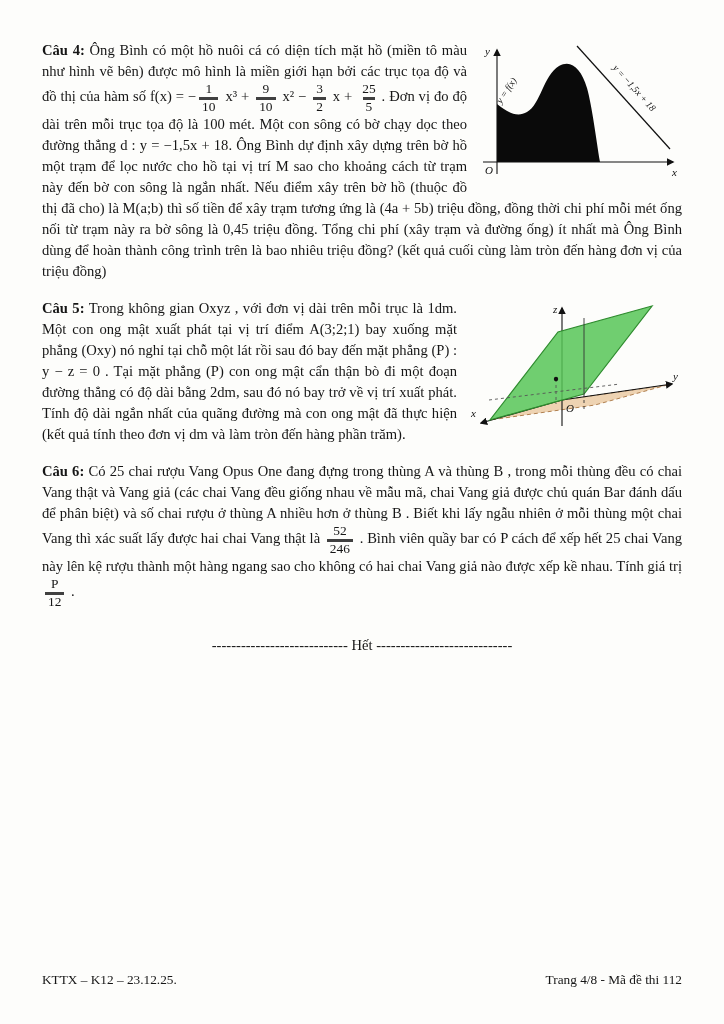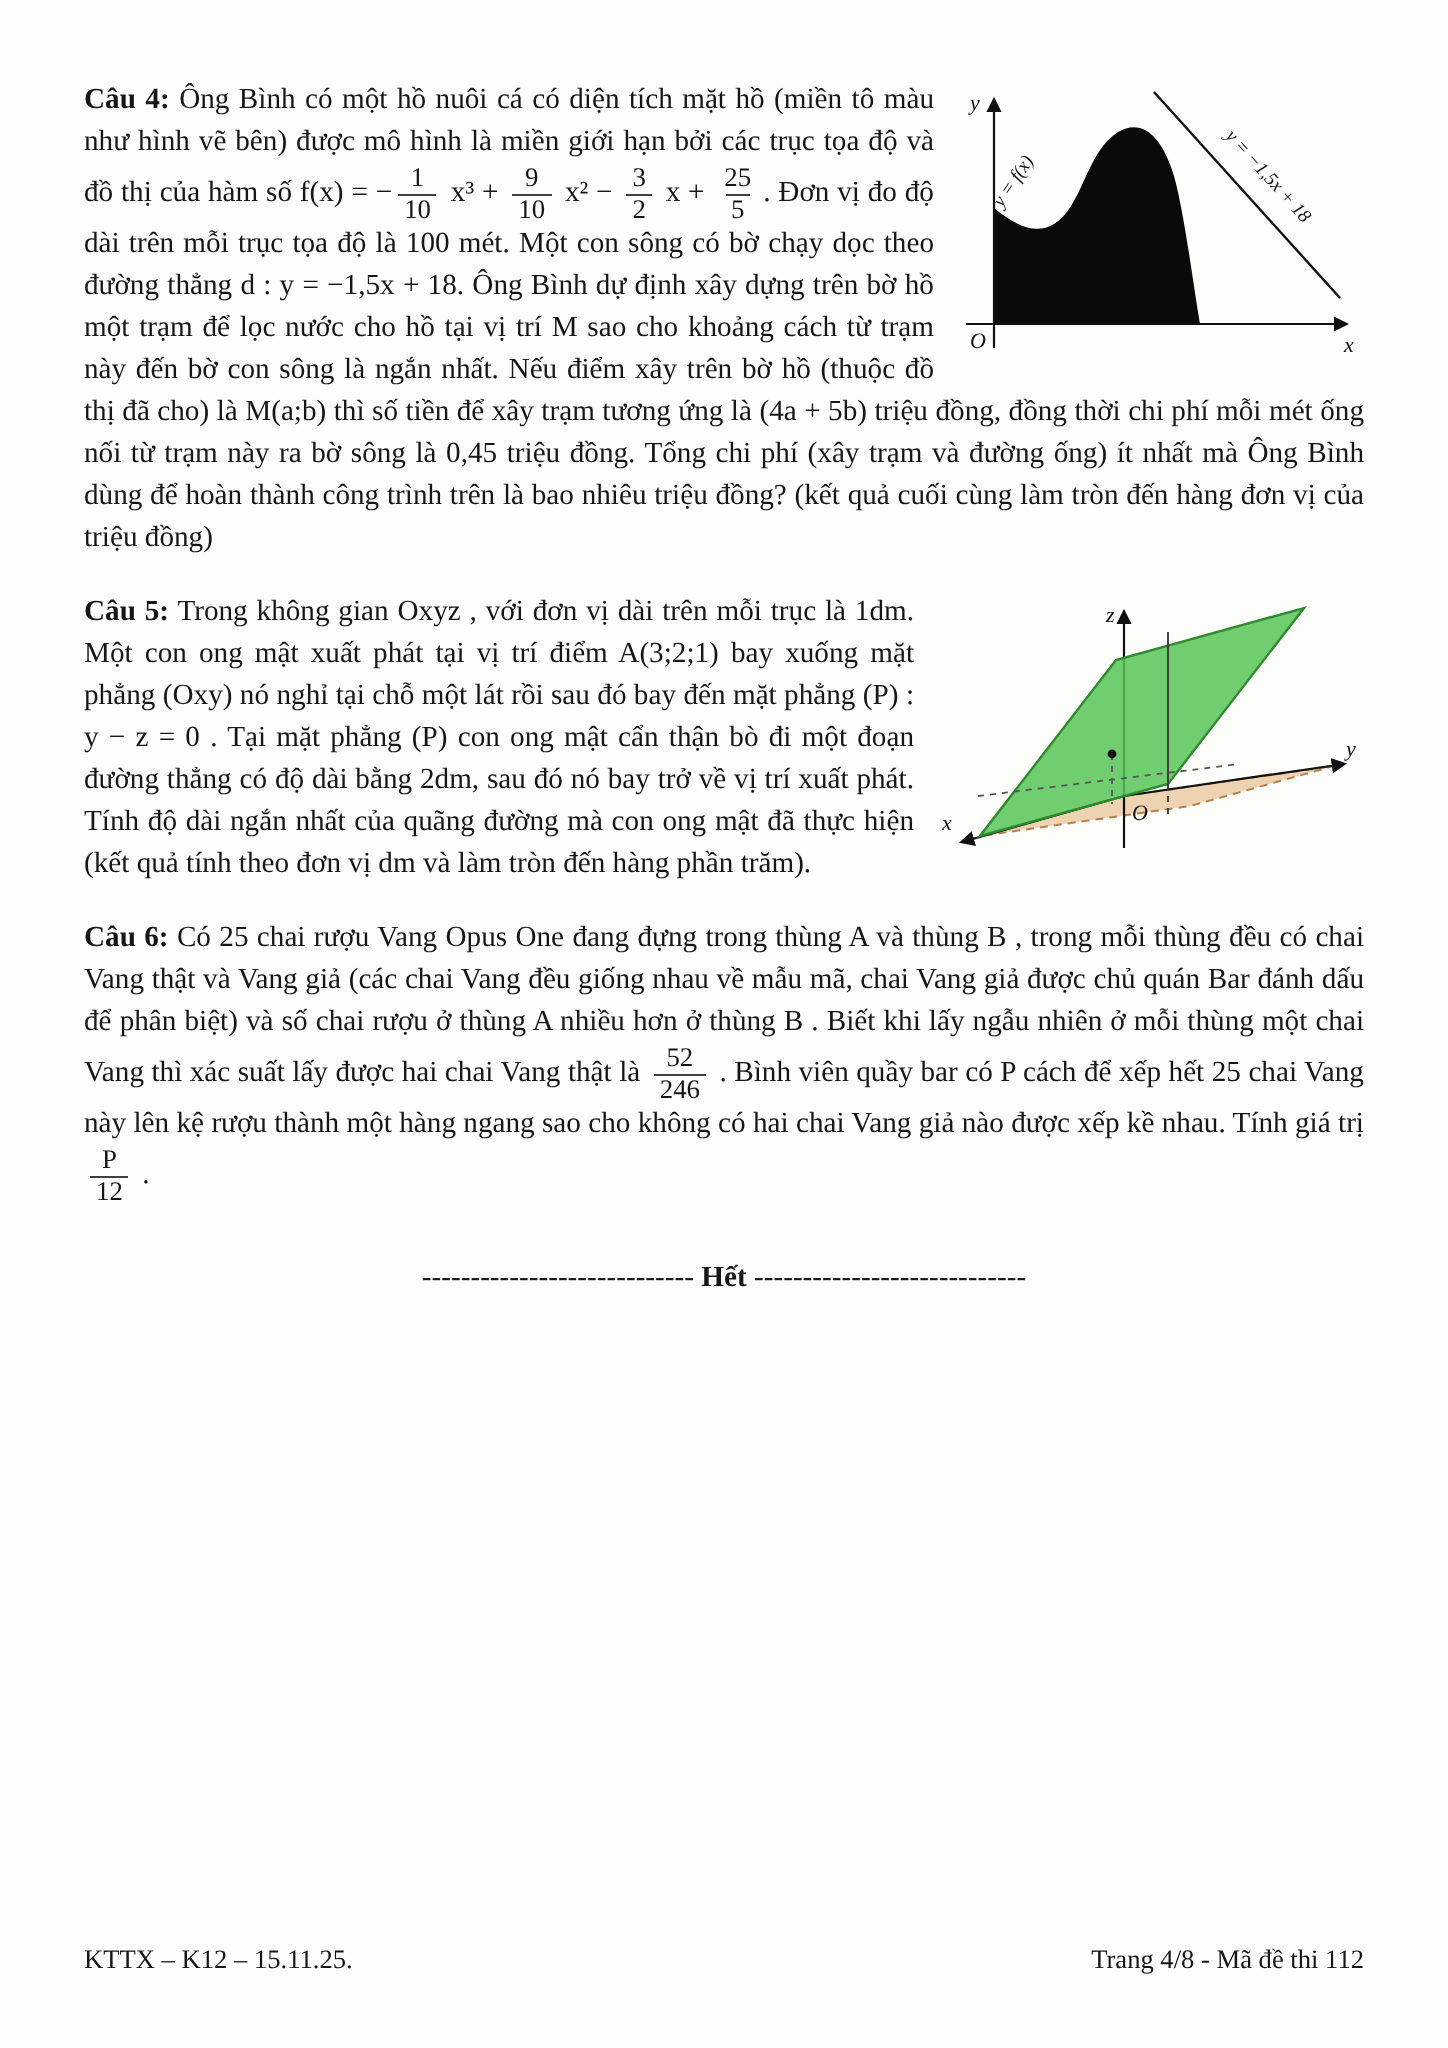--- a/index.html
+++ b/index.html
@@ -17,23 +17,23 @@
   .page { position:absolute; inset:0; padding:40px 42px 0 42px; }
   p.q { text-align:justify; margin-bottom:16px; }
   .qlabel { font-weight:bold; }
   .mi { }
   .figwrap { float:right; margin:2px 0 4px 10px; }
   .frac {
     display:inline-flex; flex-direction:column; align-items:center;
     vertical-align:middle; margin:0 3px; line-height:1.08; font-size:0.92em;
   }
   .frac .num { padding:0 3px; }
-  .frac .den { border-top:1px solid #404040; padding:0 3px; }
+  .frac .den { border-top:3px solid #404040; padding:0 3px; }
   .endline { clear:both; text-align:center; margin-top:26px; white-space:nowrap; }
-  .endline b { font-weight:bold; }
+  .endline b { font-weight:normal; }
   .footer {
     position:absolute; left:42px; right:42px; top:970px;
     display:flex; justify-content:space-between; font-size:13.3px;
   }
   svg text { font-family:"Liberation Serif", serif; font-style:italic; fill:#111; }
   svg .lbl { font-size:11px; }
   svg .small { font-size:9.5px; }
 </style>
 </head>
 <body>
@@ -109,17 +109,17 @@
       </span><span> .</span>
   </p>
 
   <div class="endline">
     <span>----------------------------</span>
     <b>Hết</b>
     <span>----------------------------</span>
   </div>
 
   <div class="footer">
-    <span>KTTX – K12 – 15.11.25.</span>
+    <span>KTTX – K12 – 23.12.25.</span>
     <span>Trang 4/8 - Mã đề thi 112</span>
   </div>
 
 </div>
 
 </body></html>

